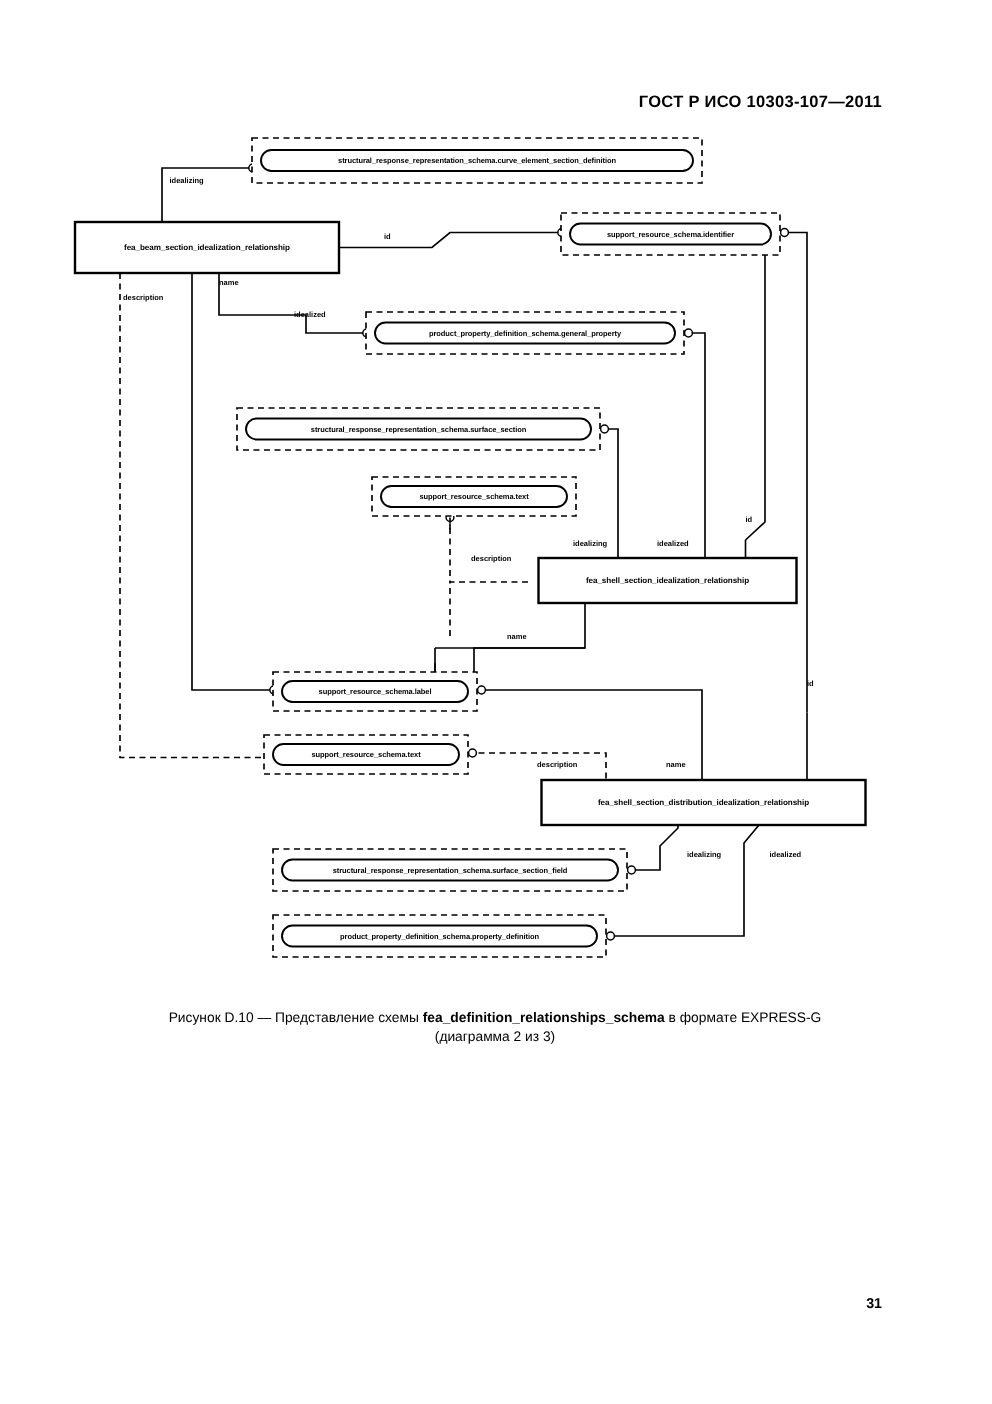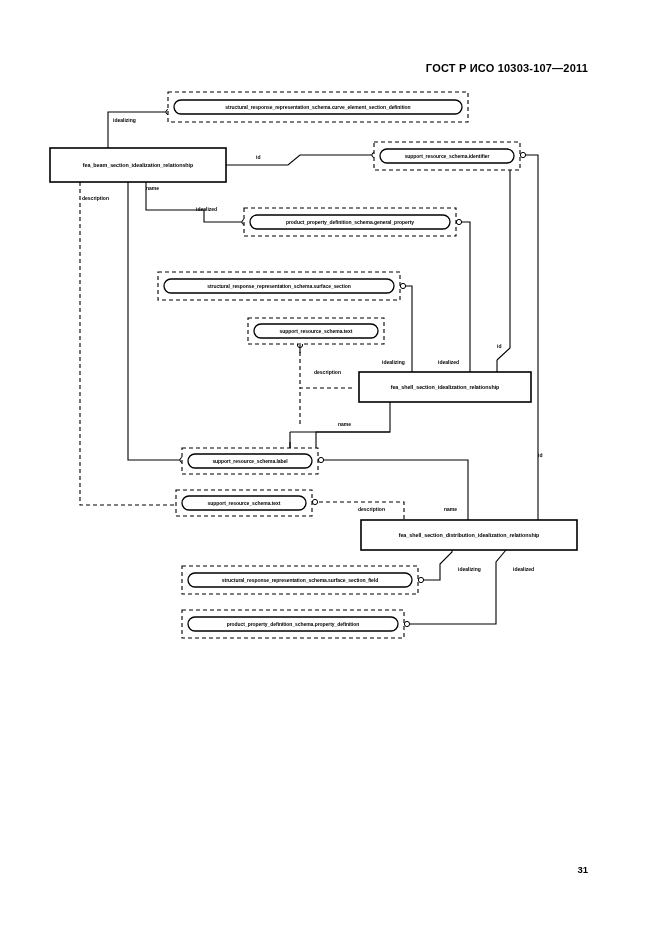--- a/index.html
+++ b/index.html
@@ -177,15 +177,19 @@
           <text x="338" y="346" class="lbl">name</text>
           <text x="358" y="431" class="lbl">description</text>
           <text x="444" y="431" class="lbl">name</text>
           <text x="458" y="491" class="lbl">idealizing</text>
           <text x="513" y="491" class="lbl">idealized</text>
           <text x="538" y="377" class="lbl">id</text>
         </g>
       </svg>
   </div>
 
+  <div class="caption">
+    <span>Рисунок  D.10 — Представление схемы </span><span class="b">fea_definition_relationships_schema</span><span> в формате EXPRESS-G</span>
+    <span class="l2">(диаграмма 2 из 3)</span>
+  </div>
 
   <div class="pageno">31</div>
 </div>
 
 </body></html>

